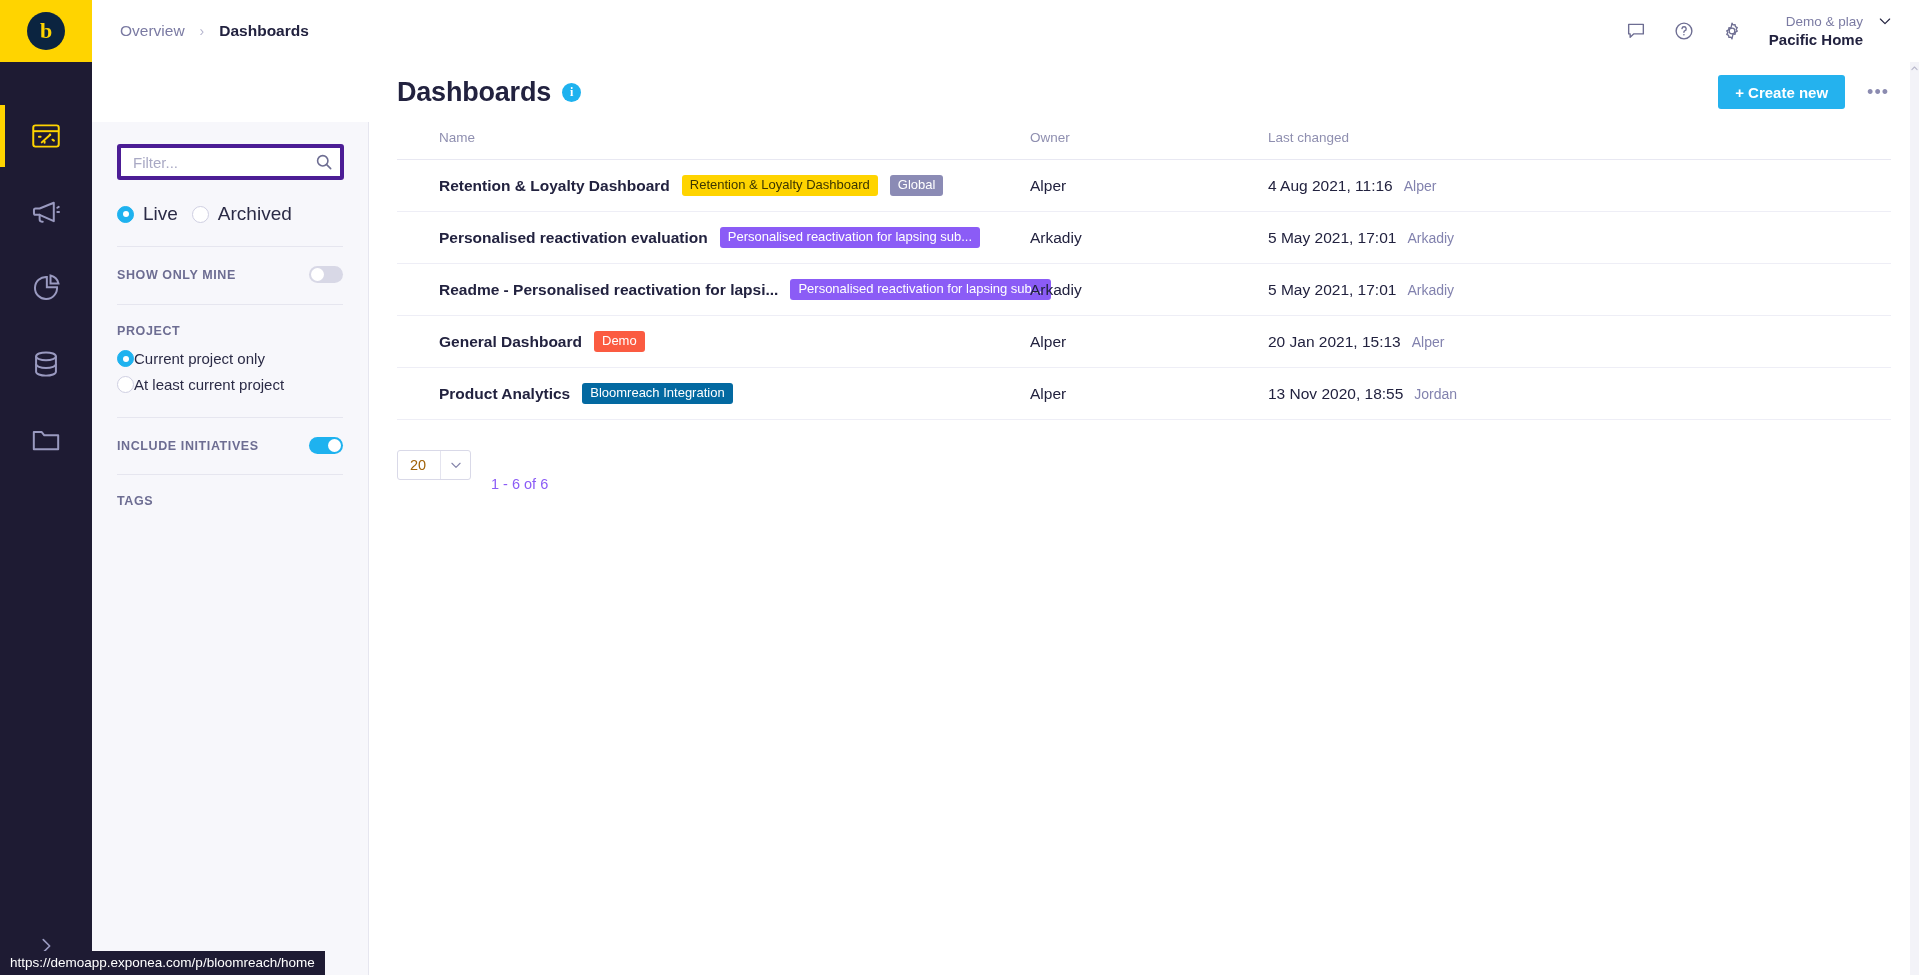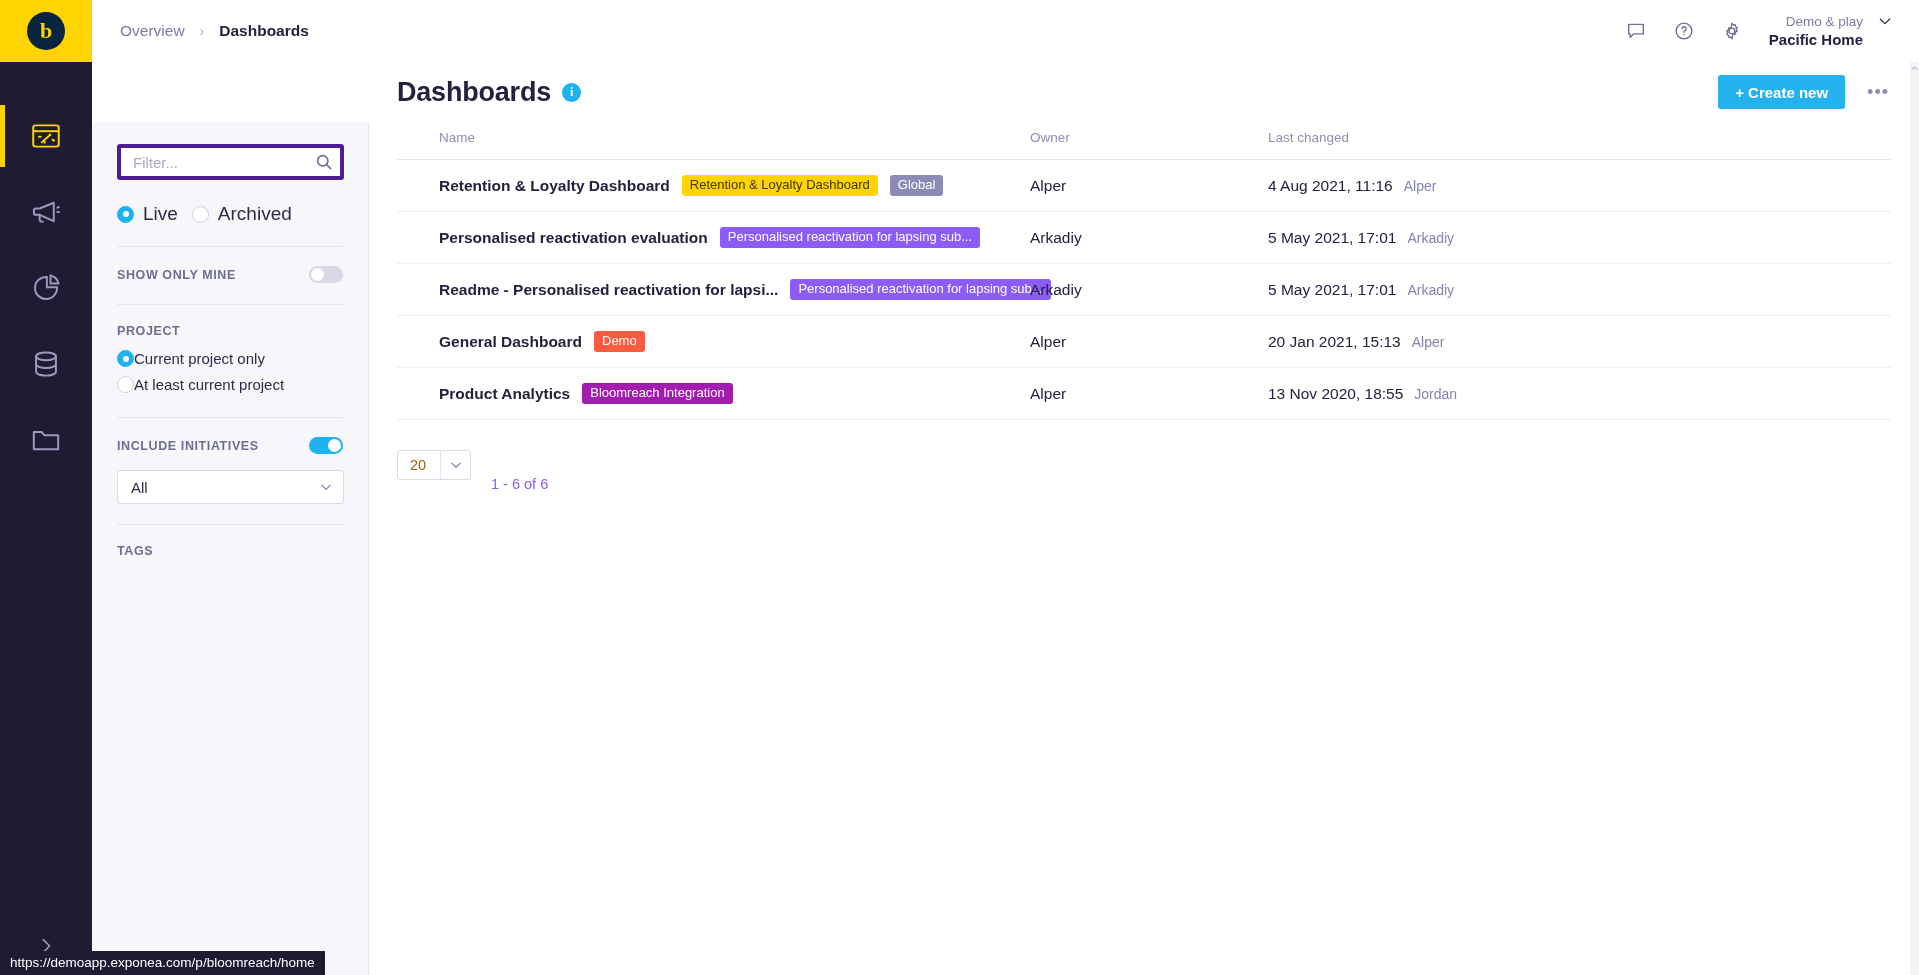--- a/index.html
+++ b/index.html
@@ -199,21 +199,21 @@
   .name-text { font-weight: bold; white-space: nowrap; }
   .badge {
     display: inline-block; border-radius: 3px;
     padding: 3px 8px 4px 8px; font-size: 13px; line-height: 1.15;
     white-space: nowrap; font-weight: normal;
   }
   .badge.yellow { background: #ffd400; color: #3c3600; }
   .badge.grey   { background: #8b8bb5; color: #ffffff; }
   .badge.green  { background: #8b5cf6; color: #ffffff; }
   .badge.red    { background: #fb5b41; color: #ffffff; }
-  .badge.blue   { background: #a21caf; color: #ffffff; }
+  .badge.blue   { background: #0369a1; color: #ffffff; }
   .owner-cell { font-size: 15.5px; color: #22223f; overflow: hidden; white-space: nowrap; }
   .last-cell { font-size: 15.5px; color: #22223f; white-space: nowrap; }
   .changed-by { color: #8282ae; font-size: 14px; margin-left: 11px; }
 
   .pager { display: flex; align-items: center; gap: 20px; padding: 17px 0 0 0; }
   .pagesize {
     display: flex; align-items: stretch; height: 30px;
     border: 1px solid #d9d9e8; border-radius: 3px; background: #fff;
     cursor: pointer;
   }
@@ -416,30 +416,20 @@
 
           <div class="divider" style="margin-top:24px;"></div>
 
           <div class="sec-row">
             <span class="sec-title">INCLUDE INITIATIVES</span>
             <span class="toggle on">
                 <span class="knob"></span>
               </span>
           </div>
 
-          <div class="select-wrap">
-            <div class="select-box">
-              <span>All</span>
-              <span class="chev-down">
-                <svg viewBox="0 0 24 24" width="14" height="14" fill="none" stroke="#8585ab" stroke-width="2" stroke-linecap="round" stroke-linejoin="round">
-                  <polyline points="5,9 12,16 19,9"></polyline>
-                </svg>
-              </span>
-            </div>
-          </div>
 
           <div class="divider" style="margin-top:20px;"></div>
 
           <div class="sec-row tags-title">
             <span class="sec-title">TAGS</span>
           </div>
 
         </div>
       </aside>
 

